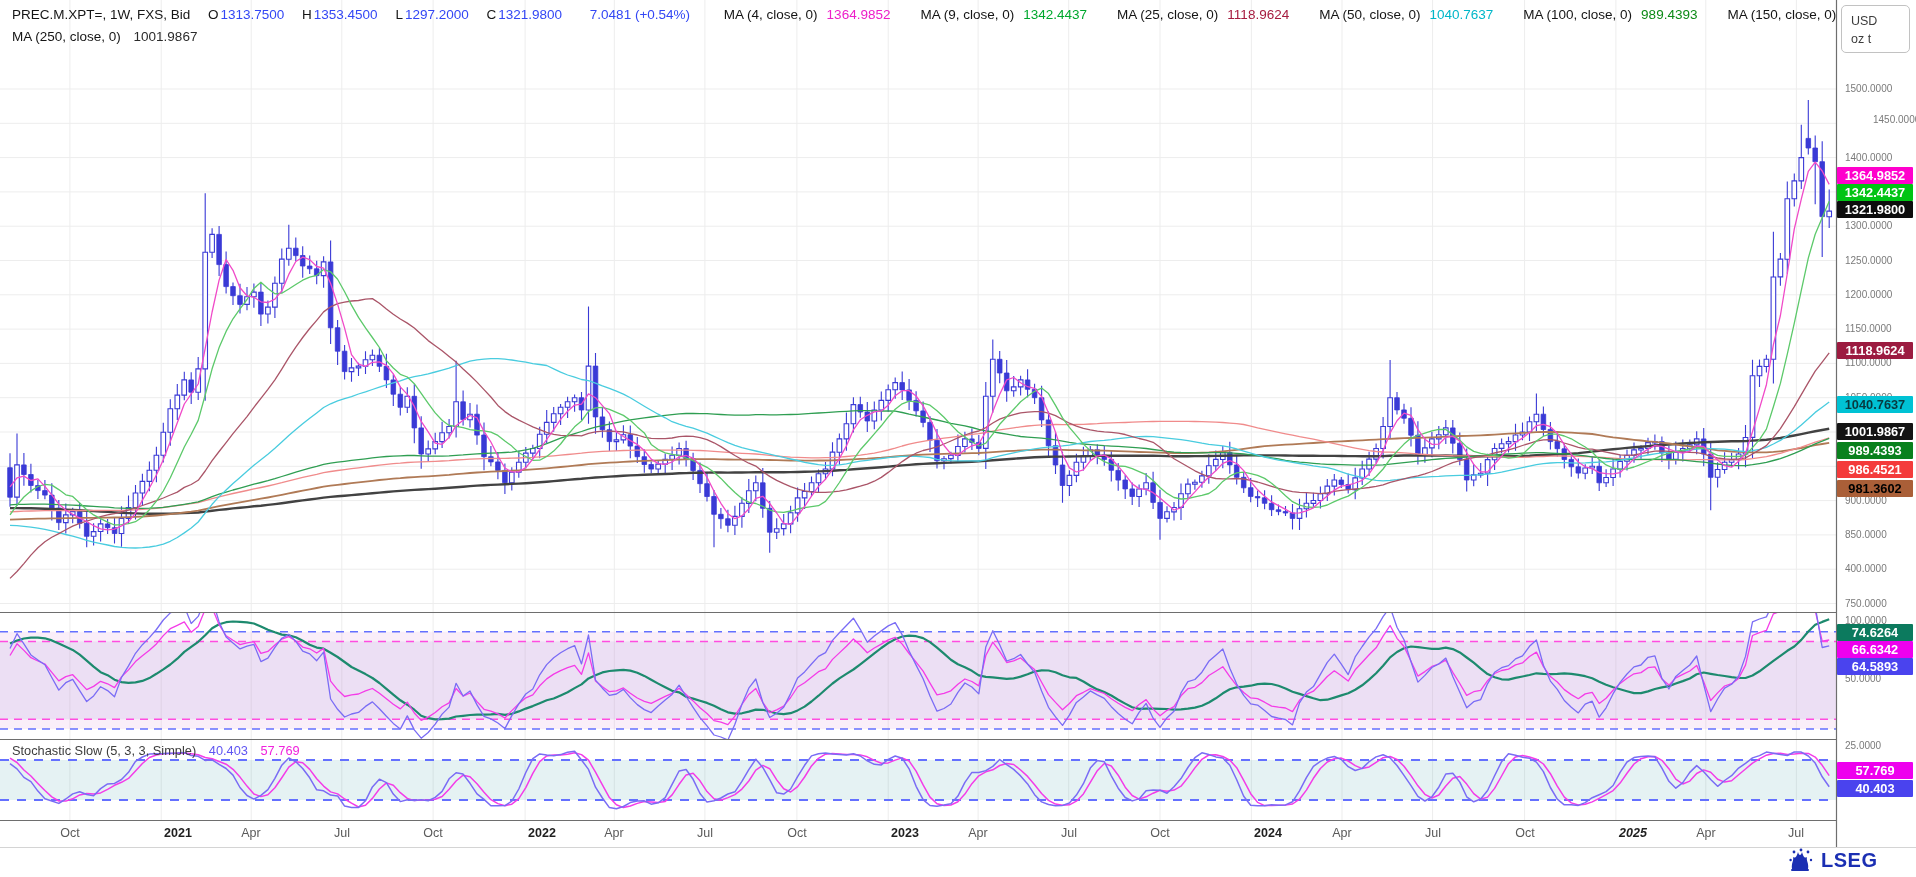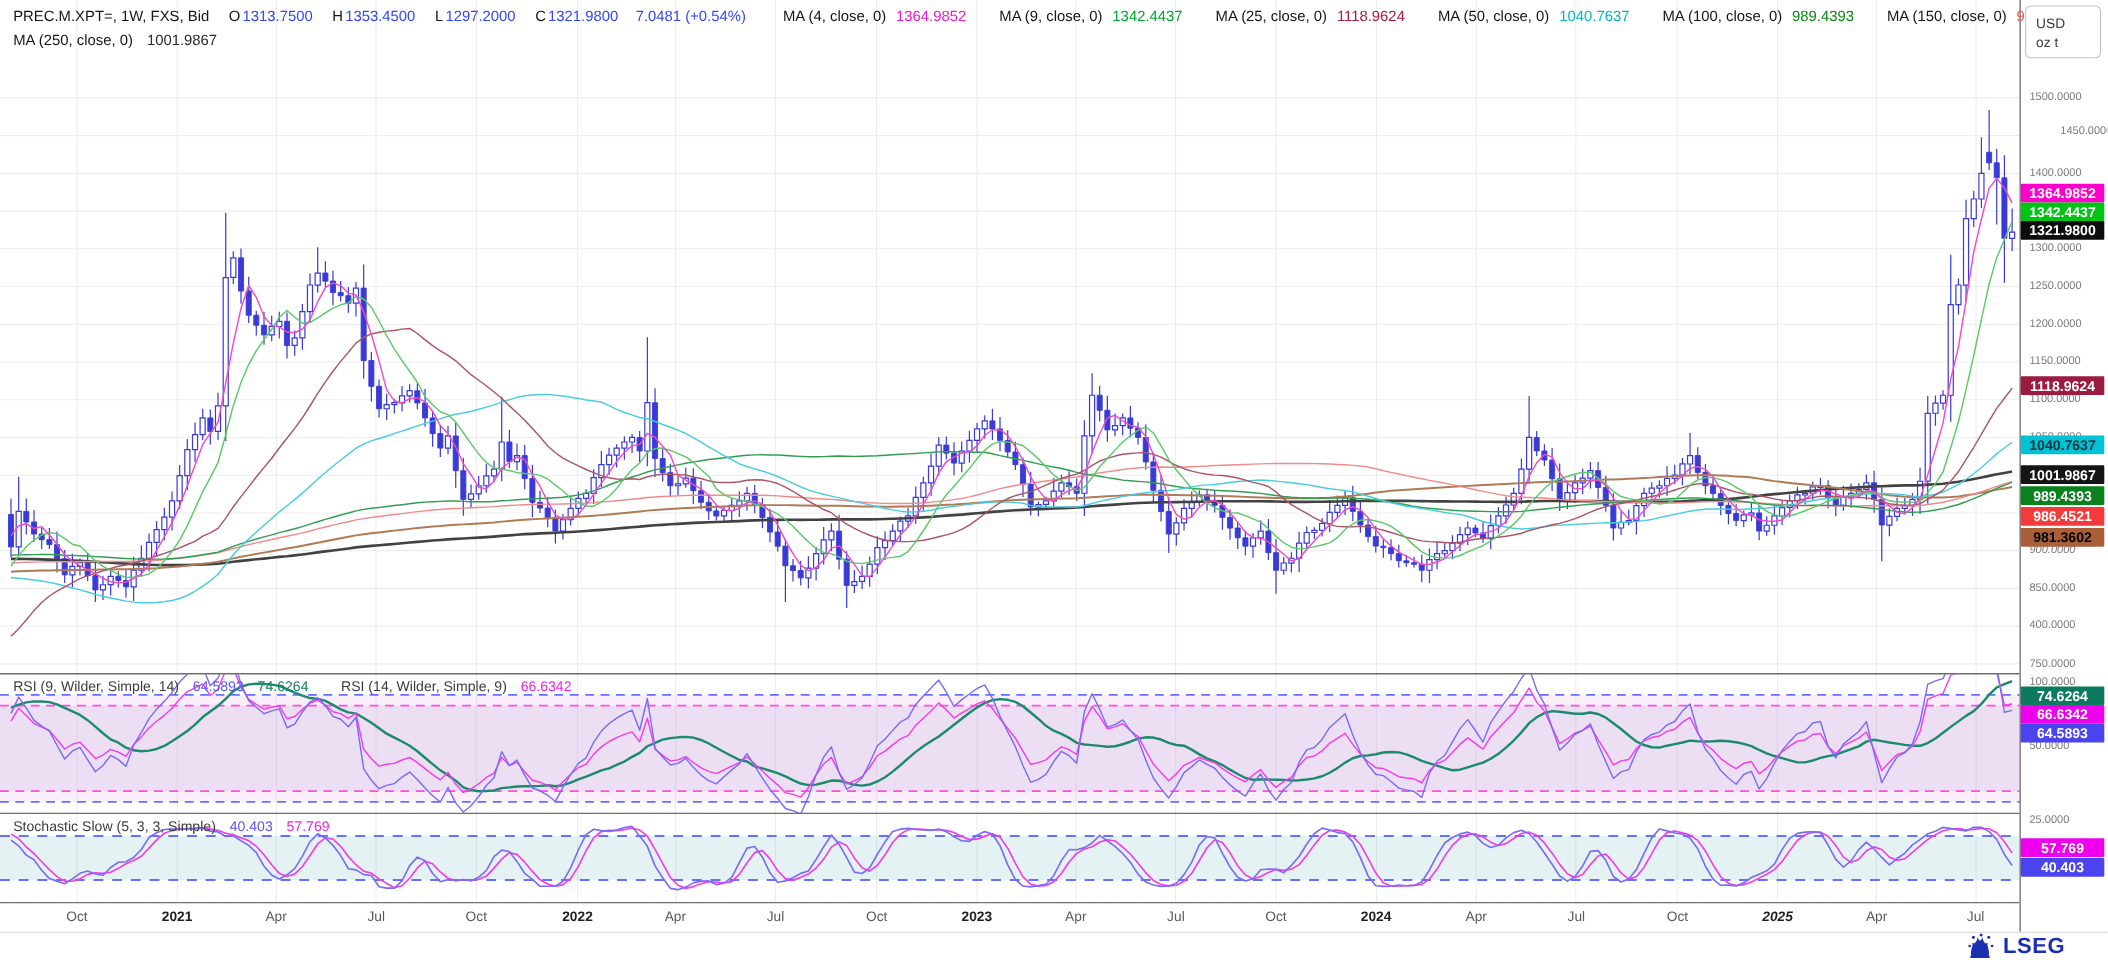--- a/index.html
+++ b/index.html
@@ -4,30 +4,30 @@
 <style>
   html,body{margin:0;padding:0;background:#fff;font-family:"Liberation Sans",sans-serif;}
   #app{position:relative;width:1916px;height:877px;overflow:hidden;background:#fff;}
   #plot{position:absolute;left:0;top:0;}
   .legend{position:absolute;left:12px;font-size:13.5px;color:#151515;white-space:nowrap;}
   #legend1{top:7px;}
   #legend2{top:29px;}
   .lbl{color:#151515;}
   .oset{margin-left:14px;}
   .val{color:#3347f5;margin-left:2px;}
-  .chg{margin-left:12px;}
+  .chg{margin-left:24px;}
   .mi{margin-left:30px;}
   .ml{color:#151515;}
   .mv{margin-left:9px;}
   .mv250{color:#2b2b2b;margin-left:9px;}
   .ytick{position:absolute;left:1845px;font-size:10px;color:#7a7a7a;height:16px;line-height:16px;}
   .pbox{position:absolute;left:1837px;width:76px;height:17px;line-height:17px;text-align:center;
         font-size:12.8px;font-weight:700;color:#fff;border-radius:1px;}
   .xtick{position:absolute;top:826px;transform:translateX(-50%);font-size:12.5px;color:#5a5a5a;}
-  .xtick.year{font-weight:700;color:#1f1f1f;}
+  .xtick.year{font-weight:700;color:#1f1f1f;margin-left:17px;}
   #rsiLegend,#stochLegend{position:absolute;left:12px;font-size:12.8px;color:#3c3c3c;white-space:nowrap;}
   #rsiLegend{top:616px;}
   #stochLegend{top:743px;}
   .rv1{color:#5f55f2;margin-left:9px;}
   .rv2{color:#15805f;margin-left:9px;}
   .rv3{color:#f022dd;margin-left:9px;}
   .rlab2{margin-left:26px;}
   #unitBox{position:absolute;left:1841px;top:5px;width:69px;height:48px;border:1px solid #c2c2c2;
            border-radius:5px;background:#fff;font-size:12.5px;color:#3c3c3c;
            padding:6px 0 0 9px;box-sizing:border-box;line-height:18px;}
@@ -128,27 +128,20 @@
     <span class="lbl oset">C</span><span class="val">1321.9800</span>
     <span class="val chg">7.0481 (+0.54%)</span>
     <span id="maRow1"><span class="mi"><span class="ml">MA (4, close, 0)</span><span class="mv" style="color: rgb(237, 30, 201);">1364.9852</span></span><span class="mi"><span class="ml">MA (9, close, 0)</span><span class="mv" style="color: rgb(0, 168, 46);">1342.4437</span></span><span class="mi"><span class="ml">MA (25, close, 0)</span><span class="mv" style="color: rgb(166, 27, 63);">1118.9624</span></span><span class="mi"><span class="ml">MA (50, close, 0)</span><span class="mv" style="color: rgb(0, 183, 201);">1040.7637</span></span><span class="mi"><span class="ml">MA (100, close, 0)</span><span class="mv" style="color: rgb(12, 138, 22);">989.4393</span></span><span class="mi"><span class="ml">MA (150, close, 0)</span><span class="mv" style="color: rgb(244, 82, 77);">986.4521</span></span><span class="mi"><span class="ml">MA (200, close, 0)</span></span></span>
   </div>
 
   <div id="legend2" class="legend">
     <span class="ml">MA (250, close, 0)</span>
     <span class="mv250">1001.9867</span>
   </div>
 
-  <div id="rsiLegend">
-    <span>RSI (9, Wilder, Simple, 14)</span>
-    <span class="rv1">64.5893</span>
-    <span class="rv2">74.6264</span>
-    <span class="rlab2">RSI (14, Wilder, Simple, 9)</span>
-    <span class="rv3">66.6342</span>
-  </div>
 
   <div id="stochLegend">
     <span>Stochastic Slow (5, 3, 3, Simple)</span>
     <span class="rv1">40.403</span>
     <span class="rv3">57.769</span>
   </div>
 
   <div id="unitBox">
     <div>USD</div>
     <div>oz t</div>
@@ -160,21 +153,21 @@
       <div class="ytick" style="top: 150px;">1400.0000</div>
       <div class="ytick" style="top: 184px;">1350.0000</div>
       <div class="ytick" style="top: 218px;">1300.0000</div>
       <div class="ytick" style="top: 253px;">1250.0000</div>
       <div class="ytick" style="top: 287px;">1200.0000</div>
       <div class="ytick" style="top: 321px;">1150.0000</div>
       <div class="ytick" style="top: 355px;">1100.0000</div>
       <div class="ytick" style="top: 390px;">1050.0000</div>
       <div class="ytick" style="top: 424px;">1000.0000</div>
       <div class="ytick" style="top: 458px;">950.0000</div>
-      <div class="ytick" style="top: 493px; font-style: italic;">900.0000</div>
+      <div class="ytick" style="top: 493px;">900.0000</div>
       <div class="ytick" style="top: 527px;">850.0000</div>
       <div class="ytick" style="top: 561px;">400.0000</div>
       <div class="ytick" style="top: 596px;">750.0000</div>
       <div class="ytick" style="top: 613px;">100.0000</div>
       <div class="ytick" style="top: 671px;">50.0000</div>
       <div class="ytick" style="top: 738px;">25.0000</div>
     </div>
   <div id="pboxes">
       <div class="pbox" style="top: 167px; background: rgb(255, 0, 204); color: rgb(255, 255, 255);">1364.9852</div>
       <div class="pbox" style="top: 184px; background: rgb(0, 196, 20); color: rgb(255, 255, 255);">1342.4437</div>

